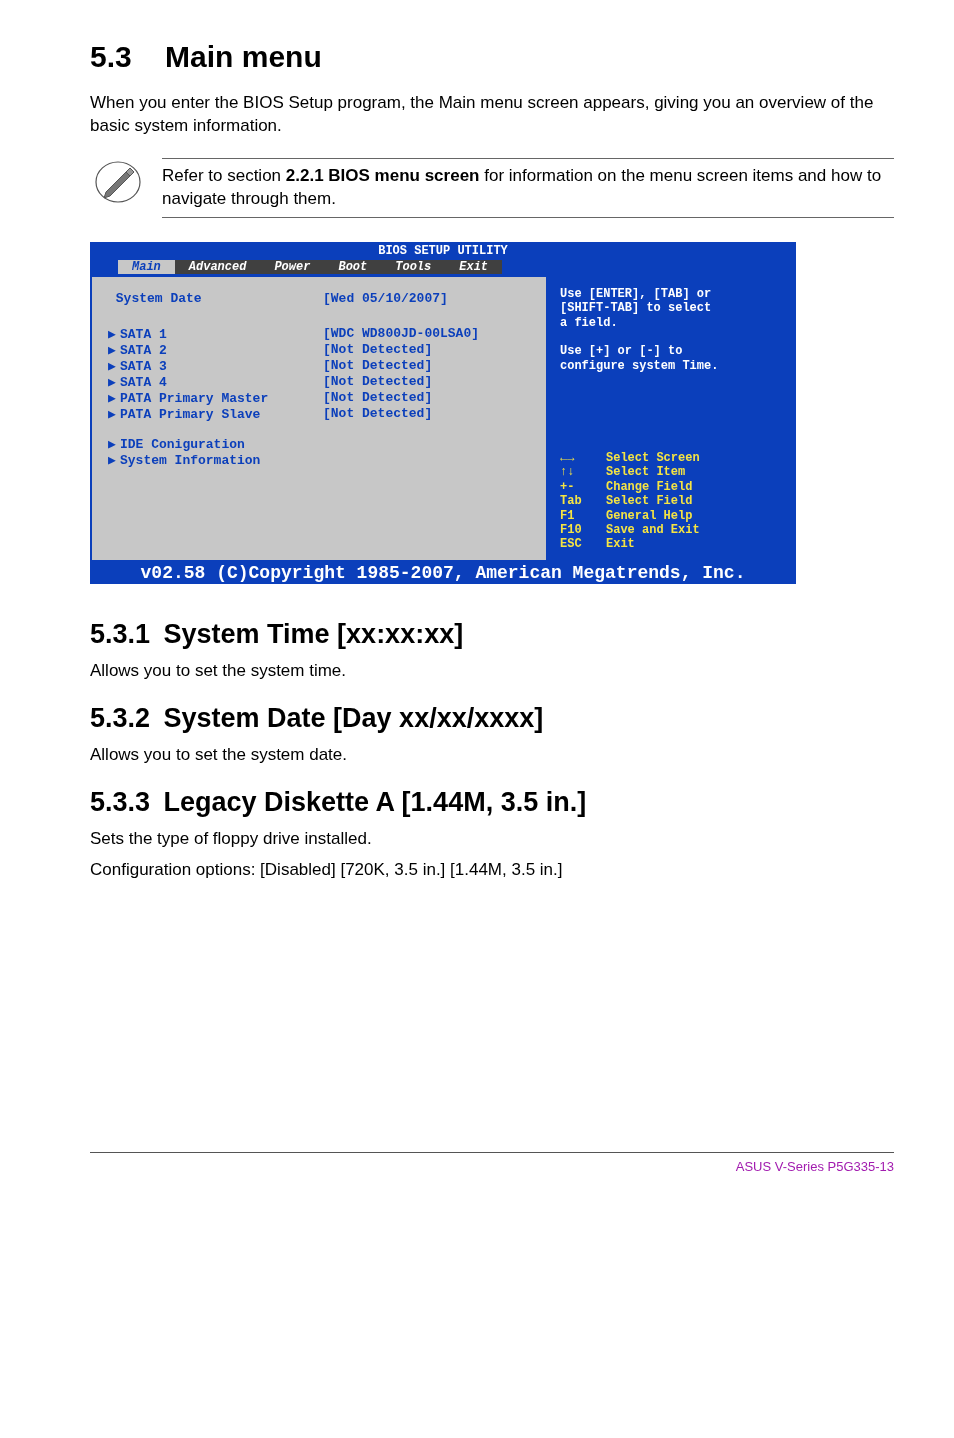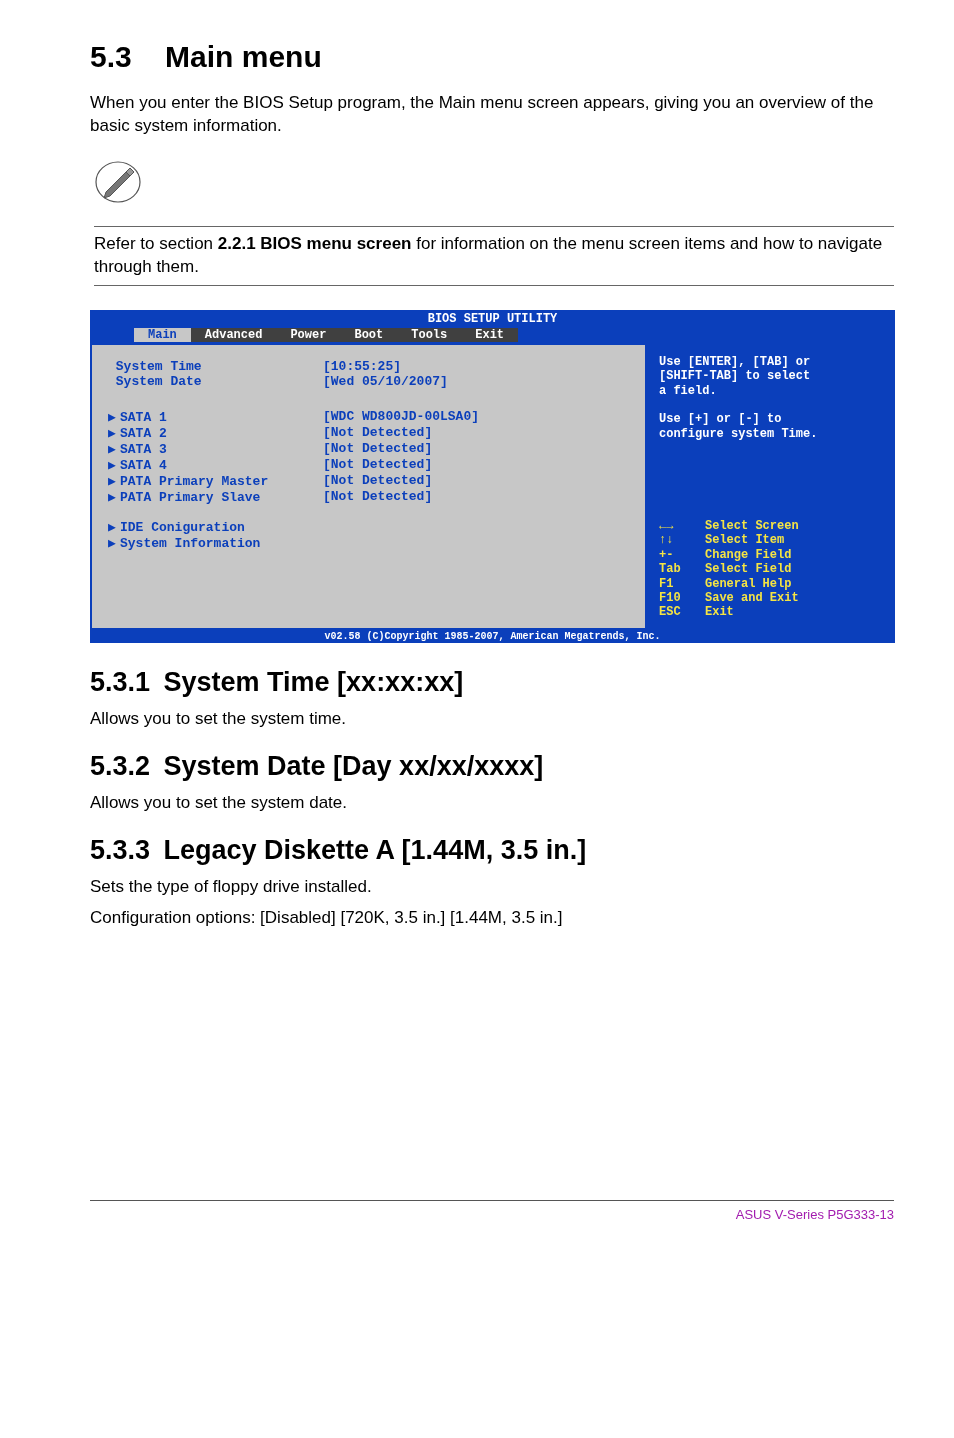--- a/index.html
+++ b/index.html
@@ -23,54 +23,54 @@
     font-size: 17px;
     line-height: 1.35;
     margin: 0 0 20px 0;
   }
   .note-row {
     display: flex;
     align-items: flex-start;
     gap: 20px;
     margin: 18px 0 24px 0;
     padding-left: 4px;
-    flex-direction: column;
   }
   .note-row svg {
     flex: 0 0 48px;
   }
   .note-text {
     border-top: 1px solid #666;
     border-bottom: 1px solid #666;
     padding: 6px 0;
     font-size: 17px;
     line-height: 1.35;
   }
   .note-text .b { font-weight: bold; }
 
   
   .bios {
-    width: 805px;
+    width: 706px;
     font-family: "Courier New", monospace;
     font-size: 13px;
     font-weight: bold;
     color: #fff;
-    margin: 0 0 24px 0;
+    margin: 0 0 35px 0;
   }
   .bios-titlebar {
     background: #0b3fbb;
     color: #fff;
     text-align: center;
     padding: 2px 0;
     font-size: 12px;
   }
   .bios-tabs {
     background: #0b3fbb;
     color: #0b3fbb;
-    padding: 0 0 2px 16px;
+    padding: 0 0 2px 0;
+    font-style: italic;
   }
   .bios-tabs .tabrow {
     display: flex;
     gap: 0;
     padding: 0 10px 1px 28px;
   }
   .tab {
     background: #404040;
     color: #fff;
     padding: 0 14px;
@@ -118,21 +118,21 @@
   .legend { line-height: 1.2; }
   .legend .y { color: #f5e443; }
   .legend .row2 { display:flex; }
   .legend .kk { flex:0 0 46px; }
   .legend .arrows { color: #f5e443; font-size:12px; }
   .bios-footer {
     background: #0b3fbb;
     color: #fff;
     text-align: center;
     padding: 1px 0;
-    font-size: 10px;
+    font-size: 18px;
   }
 
   h2.subhead {
     font-size: 27px;
     font-weight: bold;
     margin: 12px 0 10px 0;
   }
   .numspace { display:inline-block; width:66px; }
 
   .page-footer {
@@ -176,24 +176,20 @@
         <span class="tab">Advanced</span>
         <span class="tab">Power</span>
         <span class="tab">Boot</span>
         <span class="tab">Tools</span>
         <span class="tab">Exit</span>
       </div>
     </div>
     <div class="bios-body">
       <div class="bios-left">
         <div class="kv">
-          <span class="k">&nbsp;<span>System Time</span></span>
-          <span class="v">[10:55:25]</span>
-        </div>
-        <div class="kv">
           <span class="k">&nbsp;<span>System Date</span></span>
           <span class="v">[Wed 05/10/2007]</span>
         </div>
         <div class="sps"></div>
 
         <div class="kv">
           <span class="k"><span class="arrow">▶</span><span>SATA 1</span></span>
           <span class="v">[WDC WD800JD-00LSA0]</span>
         </div>
         <div class="kv">
@@ -288,14 +284,14 @@
     <span class="numspace">5.3.3</span>
     <span>Legacy Diskette A [1.44M, 3.5 in.]</span>
   </h2>
   <p class="body-text" style="margin-bottom:8px">Sets the type of floppy drive installed.</p>
   <p class="body-text">Configuration options: [Disabled] [720K, 3.5 in.] [1.44M, 3.5 in.]</p>
 
 </div>
 
 <div class="page-footer">
   <span>ASUS V-Series P5G33</span>
-  <span>3-13</span>
+  <span>5-13</span>
 </div>
 
 </body></html>

